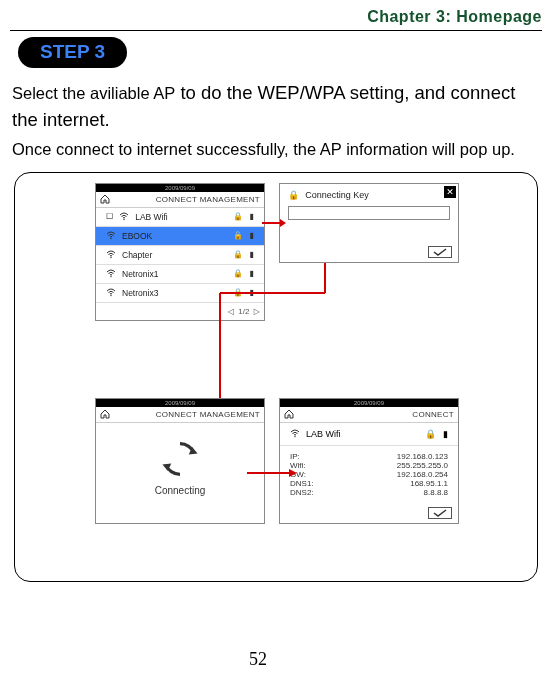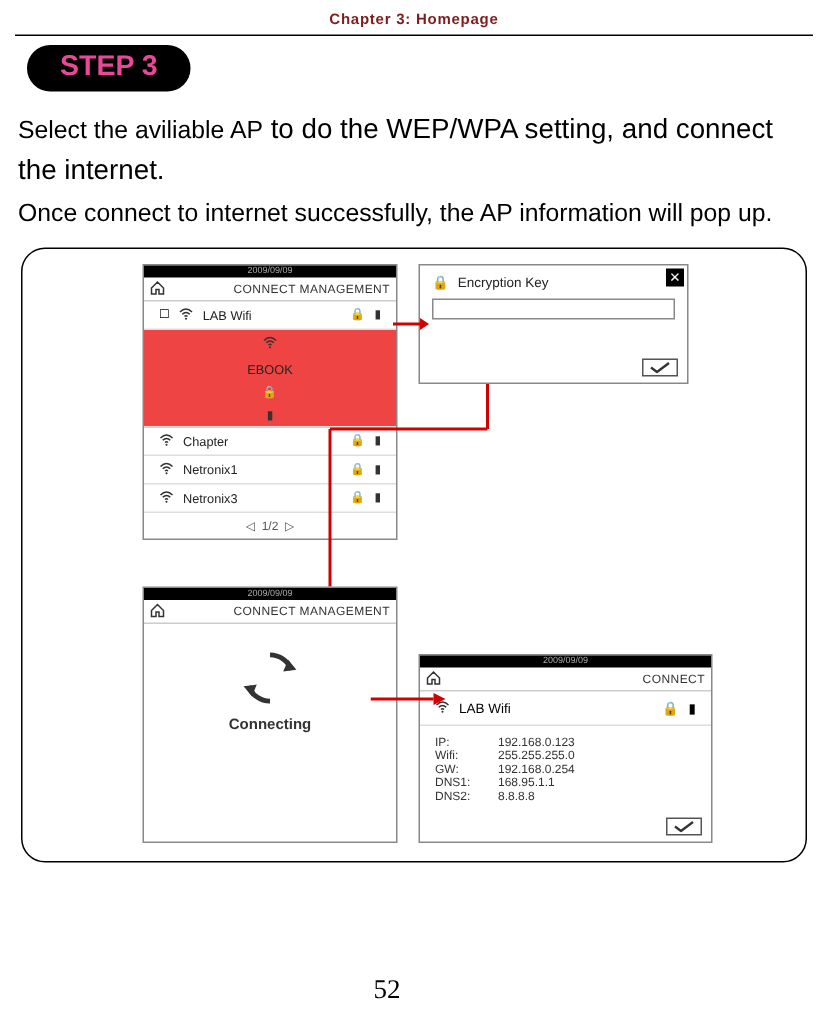--- a/index.html
+++ b/index.html
@@ -6,35 +6,35 @@
     body {
       width: 552px;
       height: 676px;
       background: #fff;
       font-family: Verdana, Geneva, sans-serif;
       color: #000;
       position: relative;
       padding: 8px 10px 0 10px;
     }
     .header-line {
-      text-align: center;
-      font-size: 10px;
+      text-align: right;
+      font-size: 16px;
       font-weight: bold;
-      color: #7f1d1d;
+      color: #14532d;
       margin-bottom: 4px;
       letter-spacing: 0.5px;
     }
     .divider {
       border-top: 1px solid #000;
       margin-bottom: 6px;
     }
     .step-pill {
       display: inline-block;
       background: #000;
-      color: #ec4899;
+      color: #3b82f6;
       font-size: 19px;
       font-weight: bold;
       padding: 4px 22px 5px 22px;
       border-radius: 18px;
       margin-left: 8px;
       margin-bottom: 12px;
     }
     .body-text {
       font-size: 16.5px;
       line-height: 1.45;
@@ -84,24 +84,24 @@
       position: absolute; left: 4px; top: 2px;
     }
     .wifi-list .row {
       display: flex;
       align-items: center;
       padding: 3px 10px;
       border-bottom: 1px solid #ddd;
       gap: 6px;
     }
     .wifi-list .row .name { flex: 1; font-size: 8.5px; color:#222; }
-    .wifi-list .row.sel { background:#ef4444;flex-direction:column; }
+    .wifi-list .row.sel { background:#3b82f6; }
     .wifi-list .lock, .wifi-list .sig { font-size: 8px; color:#333; }
     .pager {
-      text-align: center;
+      text-align: right;
       font-size: 8px;
       padding: 4px;
       color:#555;
     }
     .dialog {
       width: 180px;
       border: 1px solid #888;
       background: #fff;
       position: relative;
     }
@@ -127,43 +127,41 @@
     }
     .connecting {
       width: 170px;
       border:1px solid #888;
       background:#fff;
       padding-bottom: 20px;
     }
     .connecting .body {
       display:flex; flex-direction:column; align-items:center;
       padding: 14px 0 6px 0;
-      font-weight: bold;
     }
     .spin-svg { width:44px; height:44px; }
     .conn-label { font-size:10px; margin-top:4px; color:#333;}
     .result {
-      width: 196px;
+      width: 180px;
       border:1px solid #888;
       background:#fff;
       position:relative;
       padding-bottom: 26px;
-      margin-top: 45px;
     }
     .result .ssid-row {
       display:flex; align-items:center; gap:6px;
       padding:5px 10px; border-bottom:1px solid #ddd;
       font-size:9px;
     }
     .result .ssid-row .name { flex:1; }
     .kv {
       padding: 6px 10px 0 10px;
       font-size:8px; color:#333;
     }
-    .kv div { display:flex; gap:8px; }
+    .kv div { display:flex; gap:8px;justify-content:space-between; }
     .kv .k { width:34px; }
     .result .ok2 {
       position:absolute; right:6px; bottom:4px;
       width:24px; height:12px; border:1px solid #555;
       display:flex; align-items:center; justify-content:center;
     }
     .page-num {
       position:absolute;
       bottom:6px; left:0; width:516px;
       text-align:center;
@@ -253,21 +251,21 @@
         <span>◁</span>
         &nbsp;<span>1/2</span>&nbsp;
         <span>▷</span>
       </div>
     </div>
 
     <div class="dialog" style="height:80px;">
       <div class="close">✕</div>
       <div class="title">
         <span>🔒</span>
-        <span>Encryption Key</span>
+        <span>Connecting Key</span>
       </div>
       <div class="input"></div>
       <div class="ok">
         <svg width="14" height="8" viewBox="0 0 14 8">
             <path d="M1 4 L5 7 L13 1" fill="none" stroke="#333" stroke-width="1.5"></path>
           </svg>
       </div>
     </div>
 
   </div>

